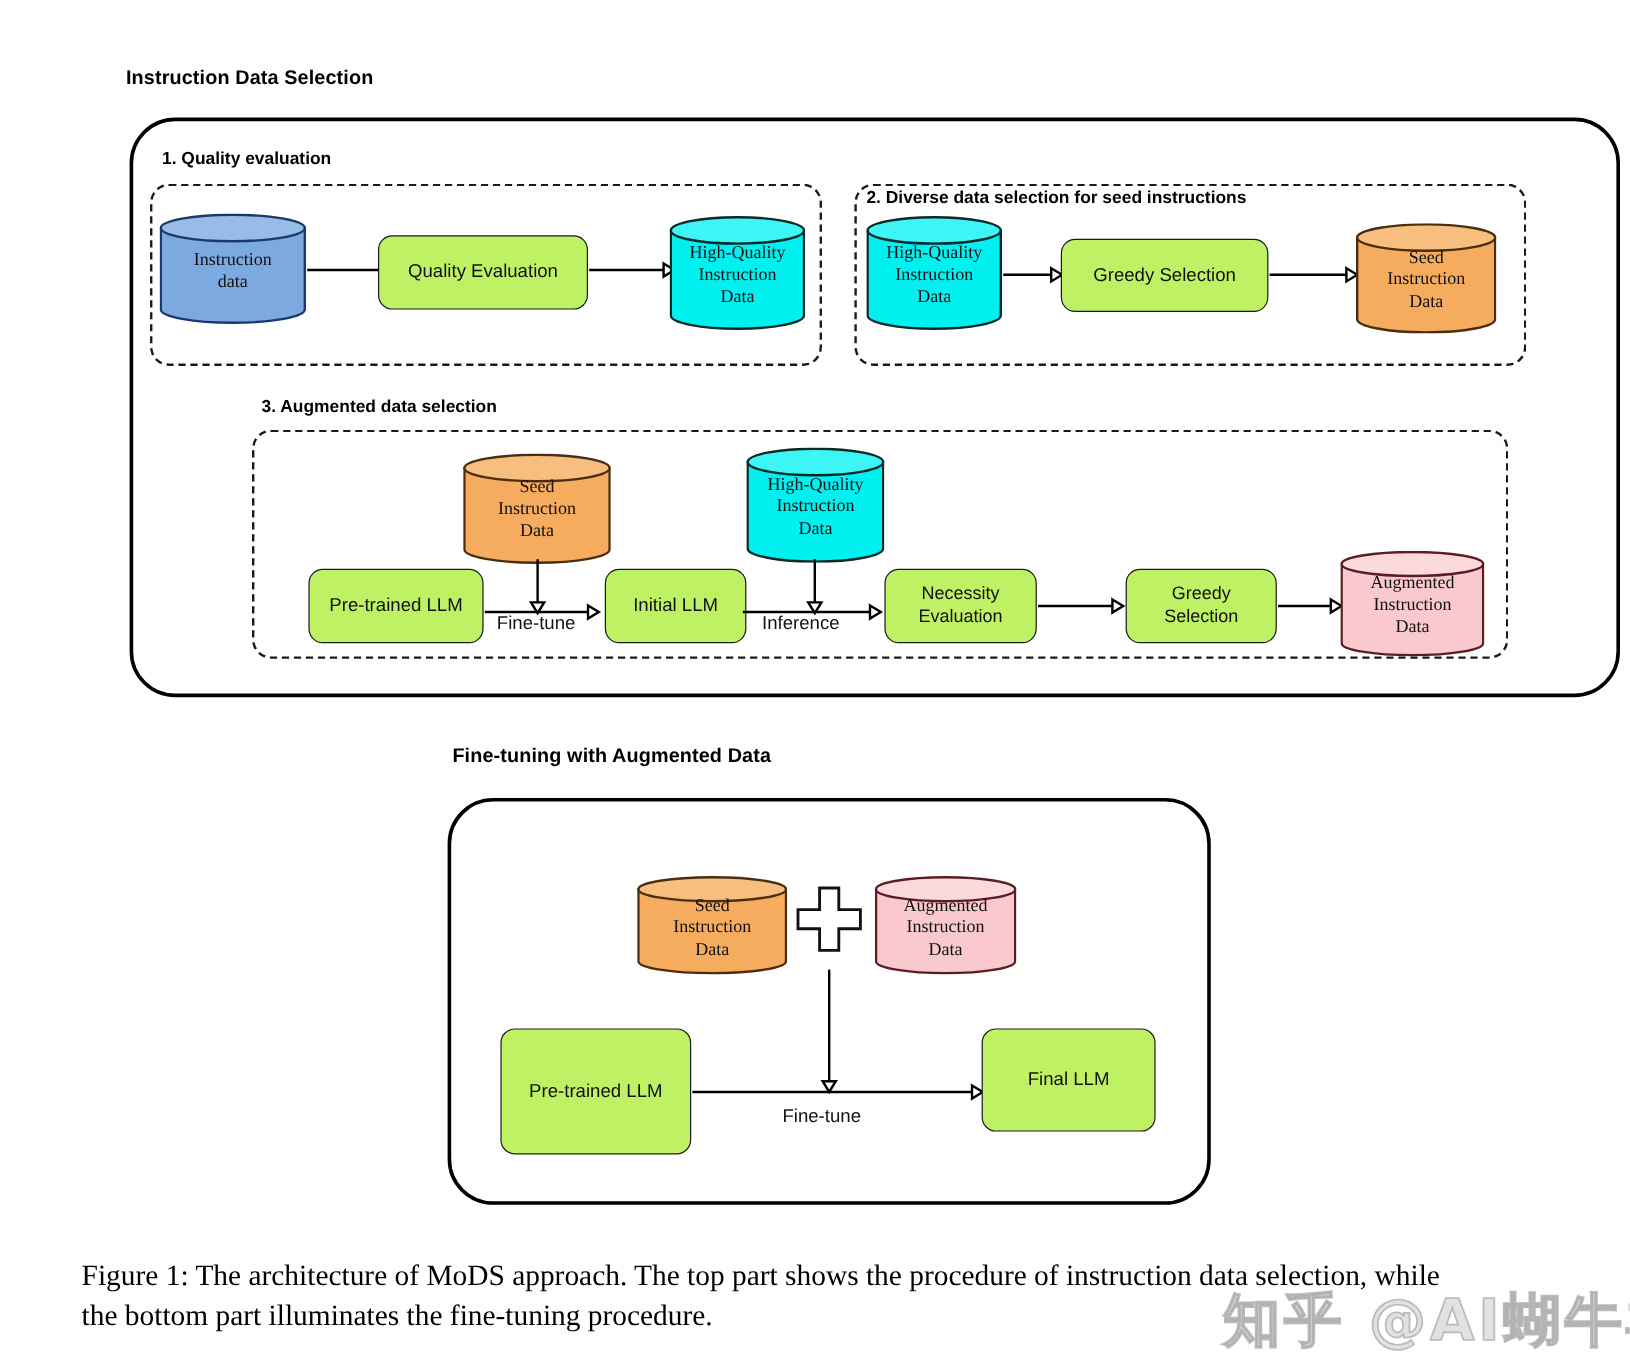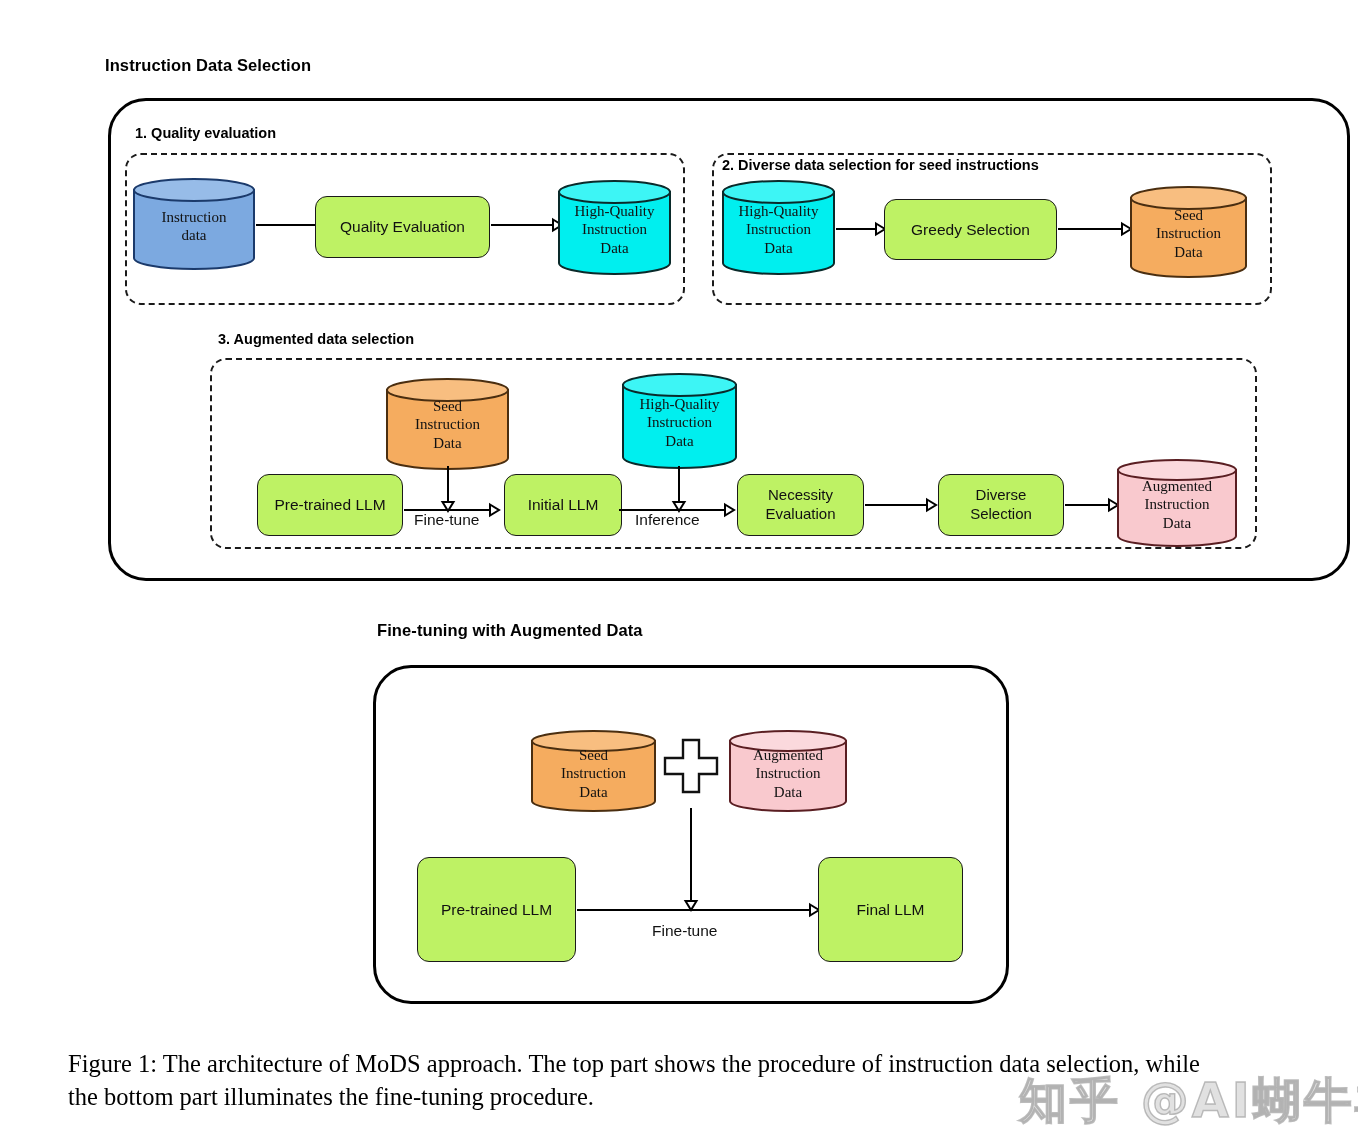--- a/index.html
+++ b/index.html
@@ -241,21 +241,21 @@
   <span style="white-space:pre-line;">Necessity
 Evaluation</span>
 </div>
 
 <svg class="conn" style="left:865px; top:498px; width:72px; height:14px;" viewBox="0 0 72 14">
   <line x1="0" y1="7" x2="62" y2="7"></line>
   <path d="M62,1.5 L71,7 L62,12.5 Z" fill="#000000" stroke="none"></path>
 </svg>
 
 <div class="abs proc-box small" style="left:938px; top:474px; width:126px; height:62px;">
-  <span style="white-space:pre-line;">Diverse
+  <span style="white-space:pre-line;">Greedy
 Selection</span>
 </div>
 
 <svg class="conn" style="left:1065px; top:498px; width:54px; height:14px;" viewBox="0 0 54 14">
   <line x1="0" y1="7" x2="44" y2="7"></line>
   <path d="M44,1.5 L53,7 L44,12.5 Z" fill="#000000" stroke="none"></path>
 </svg>
 
 <div class="cyl" style="left:1117px; top:459px; width:120px; height:88px;">
   <svg width="120" height="88" viewBox="0 0 120 88" aria-hidden="true">
@@ -303,18 +303,18 @@
 </svg>
 
 <div class="abs proc-box" style="left:417px; top:857px; width:159px; height:105px;">Pre-trained LLM</div>
 
 <svg class="conn" style="left:577px; top:903px; width:243px; height:14px;" viewBox="0 0 243 14">
   <line x1="0" y1="7" x2="233" y2="7"></line>
   <path d="M233,1.5 L242,7 L233,12.5 Z" fill="#000000" stroke="none"></path>
 </svg>
 <div class="edge-label" style="left:652px; top:922px;">Fine-tune</div>
 
-<div class="abs proc-box" style="left:818px; top:857px; width:145px; height:105px;">Final LLM</div>
+<div class="abs proc-box" style="left:818px; top:857px; width:145px; height:86px;">Final LLM</div>
 
 <div class="caption" style="left:68px; top:1048px; width:1275px;">Figure 1: The architecture of MoDS approach. The top part shows the procedure of instruction data selection, while</div>
 <div class="caption" style="left:68px; top:1081px; width:1275px;">the bottom part illuminates the fine-tuning procedure.</div>
 
 <div class="watermark" style="left:1019px; top:1069px;">知乎 @AI蝴牛羊</div>
 
 </body></html>

